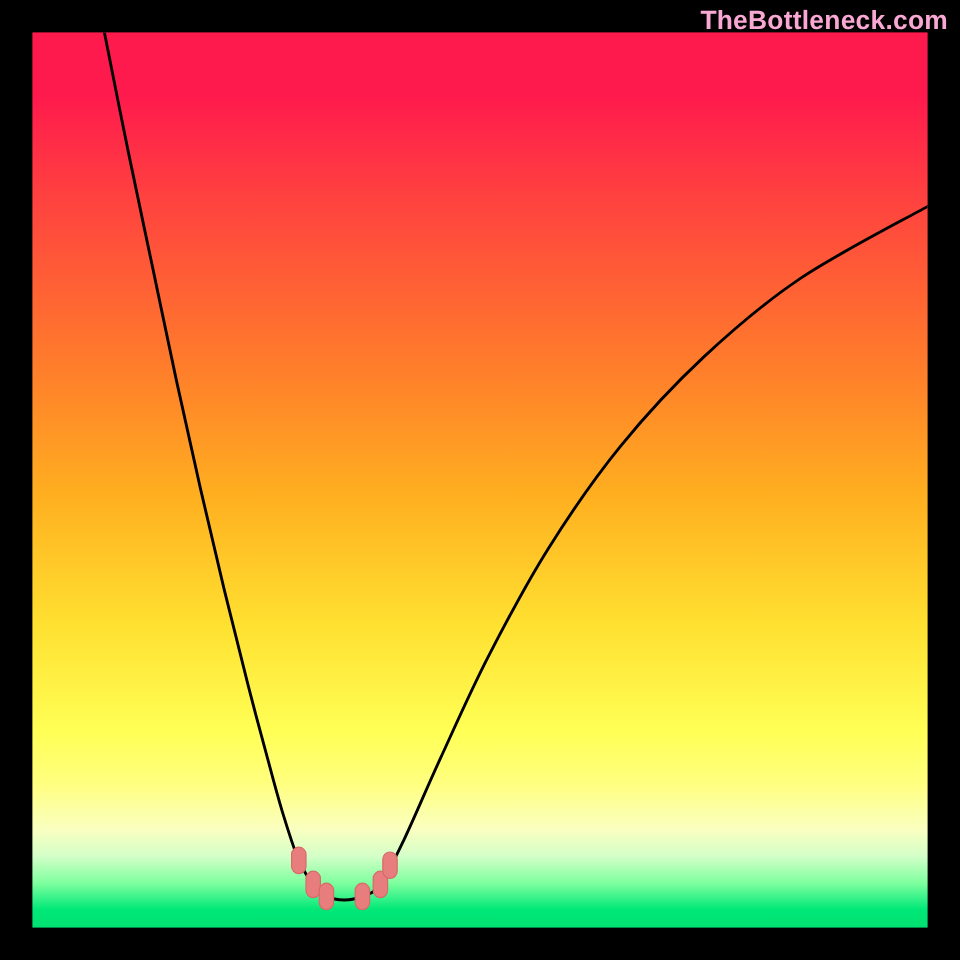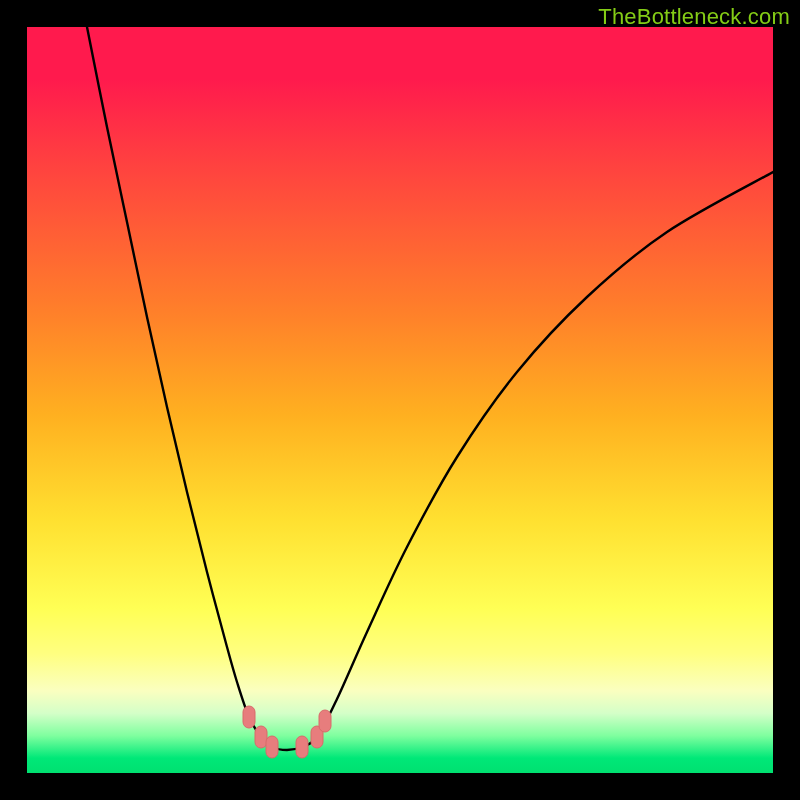--- a/index.html
+++ b/index.html
@@ -30,23 +30,23 @@
       #d4ffc8 92%,
       #7fff9f 95%,
       #00e878 98%,
       #00e070 100%
     );
   }
   .watermark {
     position: absolute;
     top: 4px;
     right: 10px;
-    color: #84cc16;
+    color: #f9a8d4;
     font-size: 22px;
-    font-weight: 400;
+    font-weight: 700;
     letter-spacing: 0.2px;
     font-family: Arial, sans-serif;
   }
   svg.curve {
     position: absolute;
     left: 0;
     top: 0;
     width: 746px;
     height: 746px;
   }

